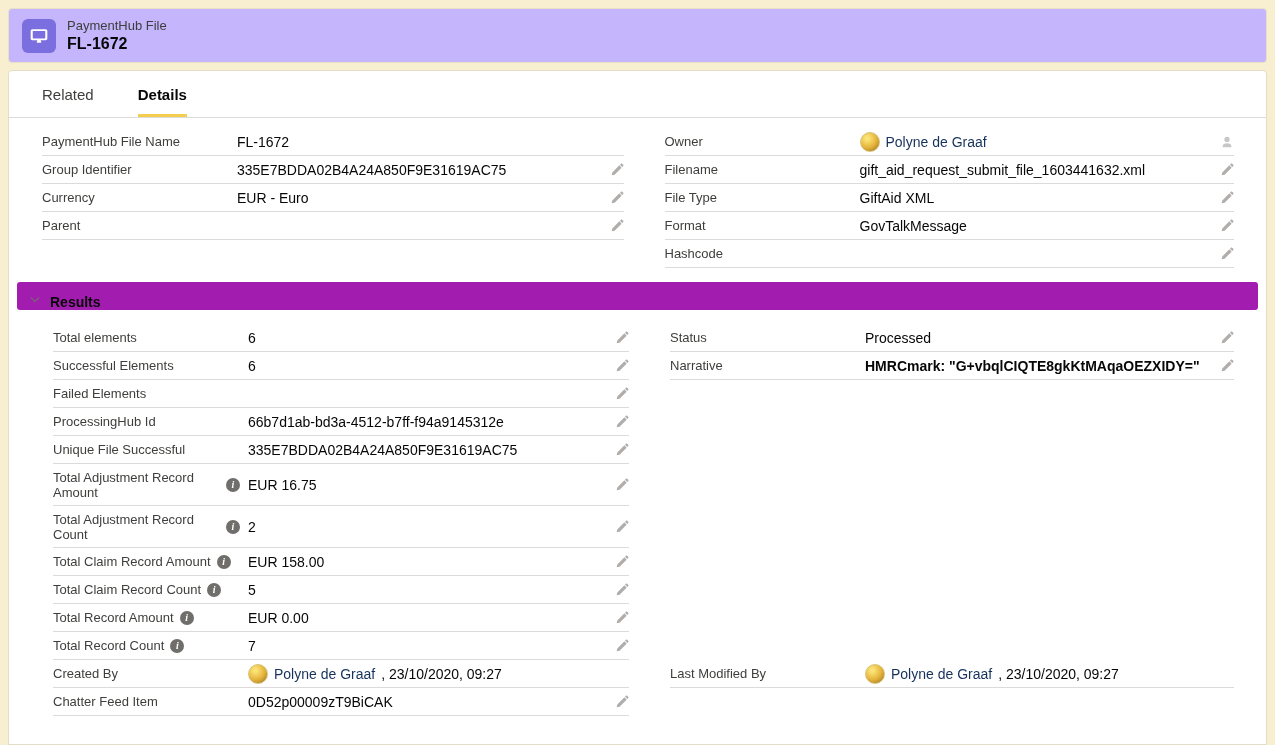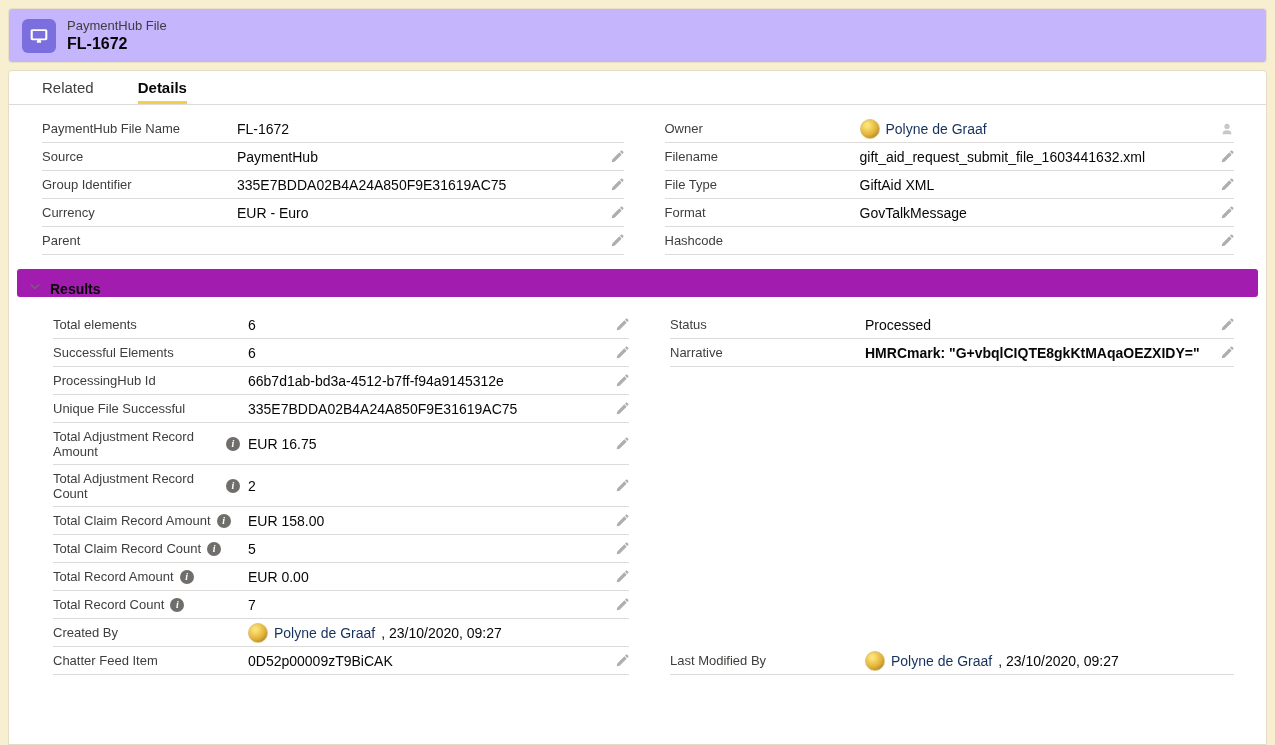--- a/index.html
+++ b/index.html
@@ -25,21 +25,21 @@
   .header-text .entity-label { font-size:13px; color:#3e3e3c; line-height:16px; }
   .header-text .record-title { font-size:16px; font-weight:700; color:#080707; line-height:20px; }
 
   
   .main-card {
     position:absolute; left:8px; right:8px; top:70px; bottom:0;
     background:#ffffff; border:1px solid #e3ddc8; border-radius:4px 4px 0 0;
     overflow:hidden;
   }
   .tabs {
-    display:flex; gap:44px; padding:0 0 0 33px; height:34px;
+    display:flex; gap:44px; padding:0 0 0 33px; height:47px;
     border-bottom:1px solid #dddbda; align-items:stretch;
   }
   .tab {
     font-size:15px; color:#3e3e3c; display:flex; align-items:center;
     border-bottom:3px solid transparent; padding-top:3px; cursor:pointer;
   }
   .tab.active { font-weight:700; color:#080707; border-bottom-color:#f4ce4e; }
 
   
   .columns { display:flex; padding:10px 0 0 0; }
@@ -117,33 +117,20 @@
 
       <div class="field-row">
         <div class="field-label">
             <span class="lbl">PaymentHub File Name</span>
           </div>
         <div class="field-value">
             <span>FL-1672</span>
           </div>
       </div>
 
-      <div class="field-row">
-        <div class="field-label">
-            <span class="lbl">Source</span>
-          </div>
-        <div class="field-value">
-            <span>PaymentHub</span>
-          </div>
-        <button class="edit-btn">
-            <svg viewBox="0 0 16 16" width="13" height="13">
-              <path fill="#b0adab" d="M12.3.9c.4-.4 1-.4 1.4 0l1.4 1.4c.4.4.4 1 0 1.4l-1.2 1.2-2.8-2.8L12.3.9zM10.3 2.9L1.6 11.6.8 15.2l3.6-.8 8.7-8.7-2.8-2.8z"></path>
-            </svg>
-          </button>
-      </div>
 
       <div class="field-row">
         <div class="field-label">
             <span class="lbl">Group Identifier</span>
           </div>
         <div class="field-value">
             <span>335E7BDDA02B4A24A850F9E31619AC75</span>
           </div>
         <button class="edit-btn">
             <svg viewBox="0 0 16 16" width="13" height="13">
@@ -292,20 +279,33 @@
         <div class="field-value">
             <span>6</span>
           </div>
         <button class="edit-btn">
             <svg viewBox="0 0 16 16" width="13" height="13">
               <path fill="#b0adab" d="M12.3.9c.4-.4 1-.4 1.4 0l1.4 1.4c.4.4.4 1 0 1.4l-1.2 1.2-2.8-2.8L12.3.9zM10.3 2.9L1.6 11.6.8 15.2l3.6-.8 8.7-8.7-2.8-2.8z"></path>
             </svg>
           </button>
       </div>
 
+      <div class="field-row">
+        <div class="field-label">
+            <span class="lbl">Failed Elements</span>
+          </div>
+        <div class="field-value">
+            <span></span>
+          </div>
+        <button class="edit-btn">
+            <svg viewBox="0 0 16 16" width="13" height="13">
+              <path fill="#b0adab" d="M12.3.9c.4-.4 1-.4 1.4 0l1.4 1.4c.4.4.4 1 0 1.4l-1.2 1.2-2.8-2.8L12.3.9zM10.3 2.9L1.6 11.6.8 15.2l3.6-.8 8.7-8.7-2.8-2.8z"></path>
+            </svg>
+          </button>
+      </div>
 
       <div class="field-row">
         <div class="field-label">
             <span class="lbl">ProcessingHub Id</span>
           </div>
         <div class="field-value">
             <span>66b7d1ab-bd3a-4512-b7ff-f94a9145312e</span>
           </div>
         <button class="edit-btn">
             <svg viewBox="0 0 16 16" width="13" height="13">

